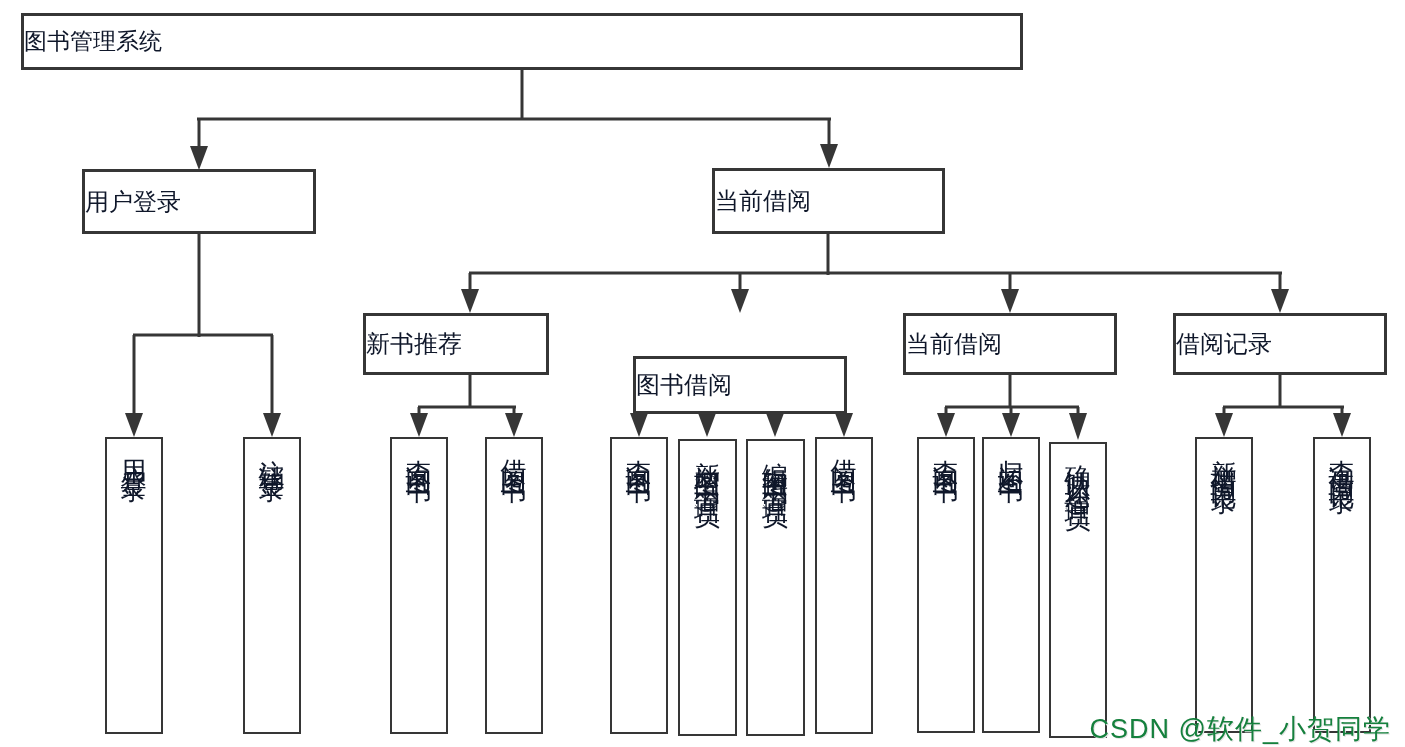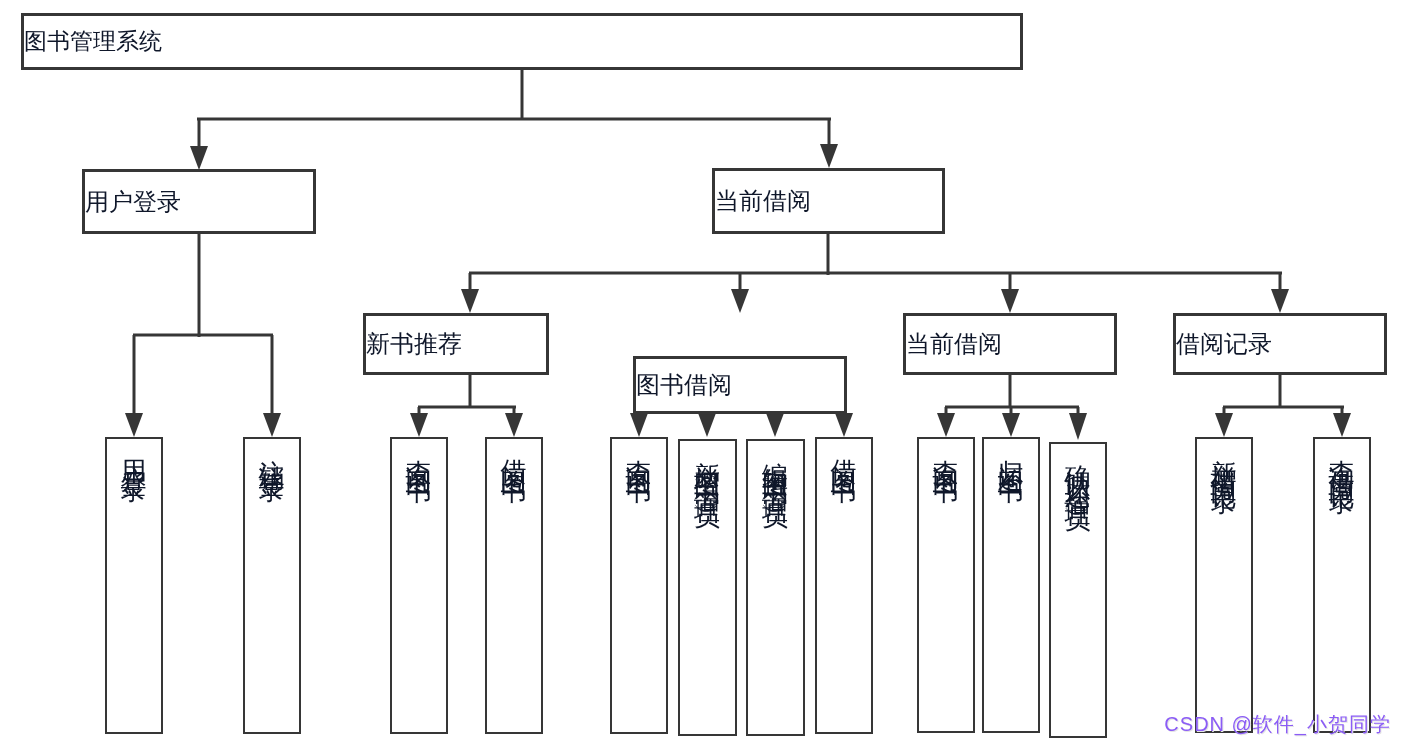--- a/index.html
+++ b/index.html
@@ -30,22 +30,22 @@
     text-orientation: mixed;
     font-size: 26px;
     letter-spacing: 6px;
     border-width: 2.5px;
     line-height: 1;
   }
   .watermark {
     position: absolute;
     top: 711px;
     right: 14px;
-    font-size: 20px;
-    color: #8b5cf6;
+    font-size: 27px;
+    color: #15803d;
     text-shadow: 1px 1px 0 #e4e4e4;
     letter-spacing: 1px;
     white-space: nowrap;
   }
 </style>
 </head>
 <body>
 
 <div class="canvas">
 

